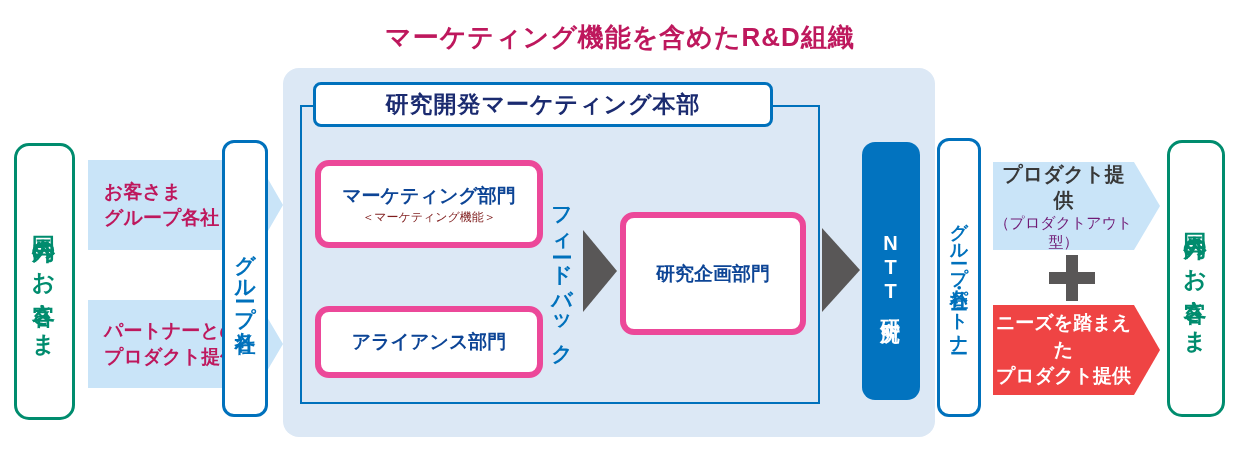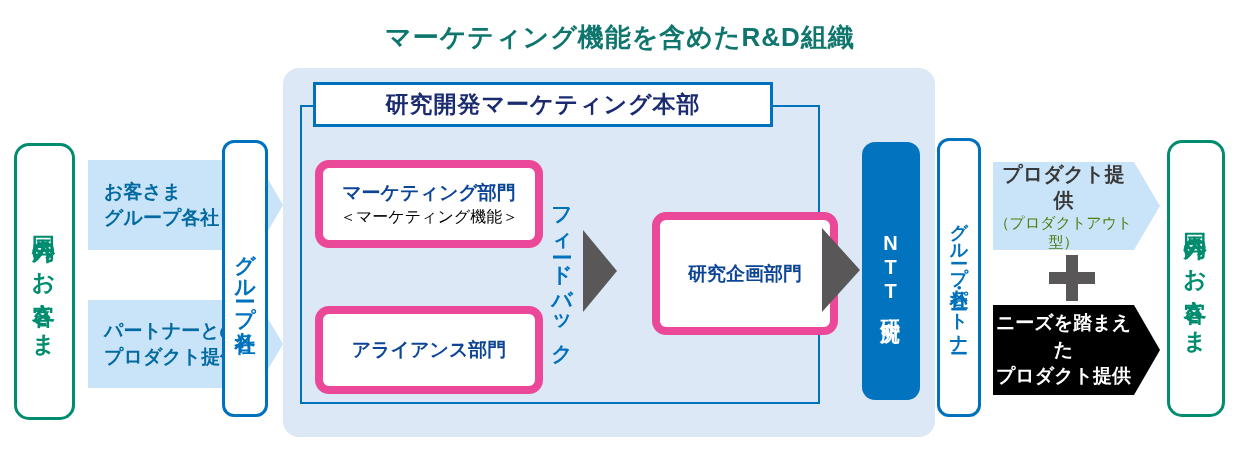--- a/index.html
+++ b/index.html
@@ -4,59 +4,59 @@
 <style>
   html,body{margin:0;padding:0;background:#fff;}
   #stage{
     position:relative;width:1240px;height:450px;background:#ffffff;overflow:hidden;
     font-family:"Liberation Sans","DejaVu Sans",sans-serif;
   }
   .abs{position:absolute;}
   
   .page-title{
     left:0;top:20px;width:100%;text-align:center;
-    font-size:26px;font-weight:bold;color:#0f766e;letter-spacing:1px;
+    font-size:26px;font-weight:bold;color:#be185d;letter-spacing:1px;
   }
   
   .vbox{display:flex;align-items:center;justify-content:center;background:#ffffff;box-sizing:border-box;}
   .vtext{writing-mode:vertical-rl;text-orientation:mixed;font-weight:bold;letter-spacing:3px;}
   .customer-box{border:3px solid #008c6e;border-radius:15px;}
   .customer-box .vtext{color:#008c6e;font-size:23px;}
   .group-box{border:3px solid #0071bc;border-radius:12px;z-index:5;}
   .group-box .vtext{color:#0071bc;font-size:21px;letter-spacing:1px;}
   .group-partner-box{border:3px solid #0071bc;border-radius:12px;}
   .group-partner-box .vtext{color:#0071bc;font-size:18px;letter-spacing:1px;}
   .ntt-box{background:#0273bf;border-radius:13px;display:flex;align-items:center;justify-content:center;z-index:4;}
   .ntt-box .vtext{color:#ffffff;font-size:20px;text-orientation:upright;letter-spacing:2px;}
   
   .pent{clip-path:polygon(0 0,calc(100% - 26px) 0,100% 50%,calc(100% - 26px) 100%,0 100%);
         display:flex;flex-direction:column;justify-content:center;box-sizing:border-box;}
   .arrow-lblue{background:#c9e4f8;}
-  .arrow-red{background:#000000;}
+  .arrow-red{background:#ef4444;}
   .capture-arrow{padding-left:16px;z-index:1;}
-  .capture-arrow .ln{display:block;font-size:19px;font-weight:bold;color:#0369a1;line-height:1.35;}
+  .capture-arrow .ln{display:block;font-size:19px;font-weight:bold;color:#be185d;line-height:1.35;}
   .product-arrow{padding-right:26px;text-align:center;}
   .product-arrow .t1{display:block;font-size:20px;font-weight:bold;color:#383838;line-height:1.3;}
-  .product-arrow .t2{display:block;font-size:15px;color:#4d7c0f;line-height:1.3;}
+  .product-arrow .t2{display:block;font-size:15px;color:#701a75;line-height:1.3;}
   .needs-arrow{padding-right:26px;text-align:center;}
   .needs-arrow .ln{display:block;font-size:19px;font-weight:bold;color:#ffffff;line-height:1.4;}
   
   .rd-panel{background:#dce8f5;border-radius:16px;}
   .rd-frame{border:2px solid #0071bc;box-sizing:border-box;z-index:1;}
   .rd-header{
-    background:#ffffff;border:3px solid #0071bc;border-radius:0;z-index:3;
+    background:#ffffff;border:3px solid #0071bc;border-radius:8px;z-index:3;
     display:flex;align-items:center;justify-content:center;box-sizing:border-box;
     font-size:23px;font-weight:bold;color:#1b2b70;letter-spacing:1px;
   }
   .dept-box{
-    background:#ffffff;border:8px solid #ec4899;border-radius:14px;z-index:2;
+    background:#ffffff;border:6px solid #ec4899;border-radius:14px;z-index:2;
     display:flex;flex-direction:column;align-items:center;justify-content:center;box-sizing:border-box;
   }
   .dept-box .dept-name{font-size:19px;font-weight:bold;color:#0d4596;line-height:1.35;}
-  .dept-box .dept-fn{font-size:16px;color:#000000;line-height:1.35;}
+  .dept-box .dept-fn{font-size:12px;color:#7f1d1d;line-height:1.35;}
   .feedback-label{writing-mode:vertical-rl;text-orientation:mixed;
     font-size:21px;font-weight:bold;color:#0071bc;letter-spacing:3px;z-index:2;}
   .tri{clip-path:polygon(0 0,100% 50%,0 100%);background:#595757;z-index:2;}
   
   .plus{z-index:2;}
   .plus .h{position:absolute;left:0;top:17px;width:46px;height:12px;background:#595757;}
   .plus .v{position:absolute;left:17px;top:0;width:12px;height:46px;background:#595757;}
 </style>
 </head>
 <body>
@@ -86,29 +86,29 @@
 
   <div class="abs rd-frame" style="left:300px;top:105px;width:520px;height:299px;"></div>
 
   <div class="abs rd-header" style="left:313px;top:82px;width:460px;height:45px;">研究開発マーケティング本部</div>
 
   <div class="abs dept-box" style="left:315px;top:160px;width:228px;height:88px;">
     <span class="dept-name">マーケティング部門</span>
     <span class="dept-fn">＜マーケティング機能＞</span>
   </div>
 
-  <div class="abs dept-box" style="left:315px;top:306px;width:228px;height:88px;">
+  <div class="abs dept-box" style="left:315px;top:306px;width:228px;height:72px;">
     <span class="dept-name">アライアンス部門</span>
   </div>
 
   <div class="abs feedback-label" style="left:548px;top:192px;height:185px;">フィードバック</div>
 
   <div class="abs tri" style="left:583px;top:230px;width:34px;height:82px;"></div>
 
-  <div class="abs dept-box" style="left:620px;top:212px;width:186px;height:123px;margin-left:32px;">
+  <div class="abs dept-box" style="left:620px;top:212px;width:186px;height:123px;">
     <span class="dept-name">研究企画部門</span>
   </div>
 
   <div class="abs tri" style="left:822px;top:228px;width:38px;height:84px;"></div>
 
   <div class="abs vbox ntt-box" style="left:862px;top:142px;width:58px;height:258px;">
     <span class="vtext">NTT研究所</span>
   </div>
 
   <div class="abs vbox group-partner-box" style="left:937px;top:138px;width:44px;height:279px;">

